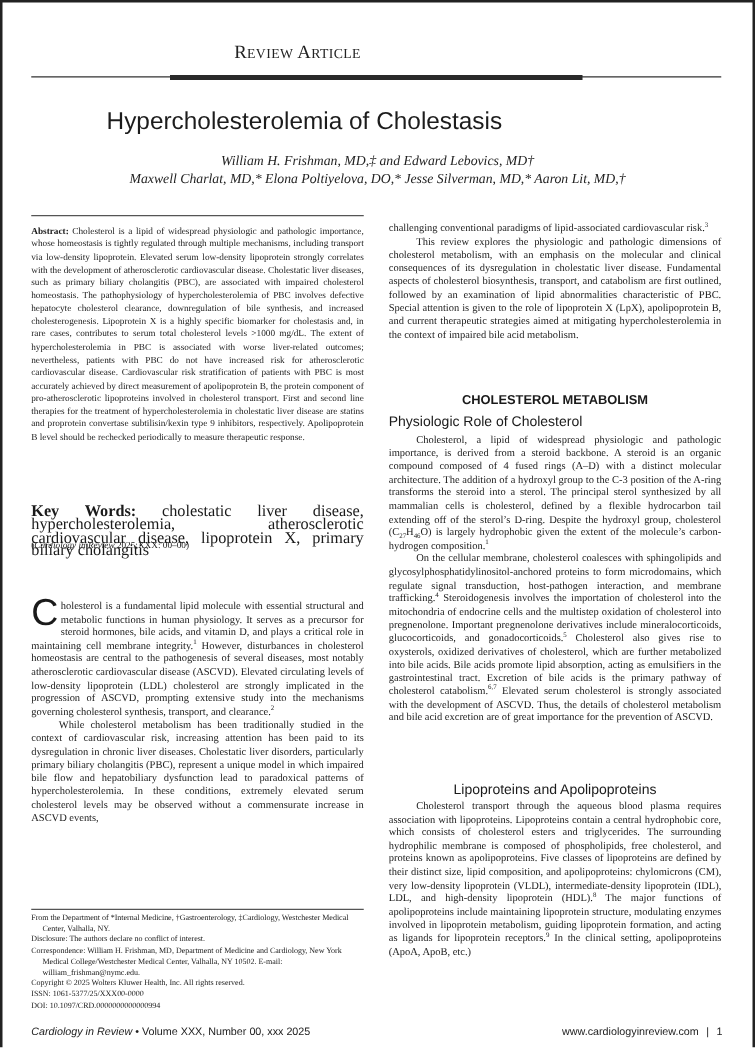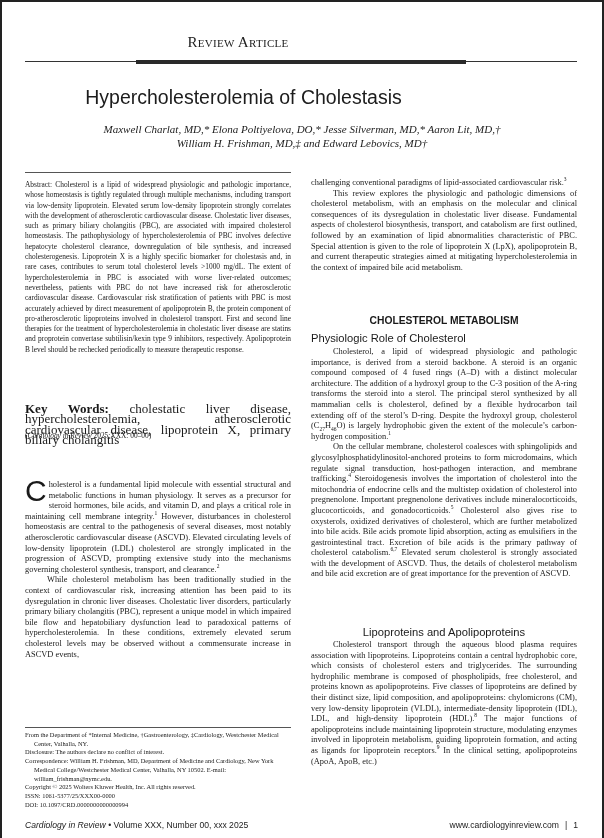--- a/index.html
+++ b/index.html
@@ -13,21 +13,21 @@
   .head-rule-thick { position:absolute; top:60px; left:136px; width:330px; height:4px; background:#2a2a2a; }
   .title { position:absolute; top:86px; left:0; width:487px; text-align:center;
          font-family:"Liberation Sans", sans-serif; font-size:19.5px; color:#1c1c1c; }
   .authors { position:absolute; top:122px; left:0; width:604px; text-align:center;
          font-style:italic; font-size:11px; line-height:14px; color:#222; }
   .short-rule { position:absolute; top:172px; left:25px; width:266px; height:1px; background:#555; }
   .col { position:absolute; font-size:8.3px; line-height:10.6px; text-align:justify; }
   .left { left:25px; width:266px; }
   .right { left:311px; width:266px; }
   .abstract { top:180px; font-size:7.4px; line-height:10.3px; }
-  .abstract b { font-weight:normal; }
+  .abstract b { font-weight:bold; }
   .keywords { top:404px; font-size:13px; line-height:10.3px; }
   .citation { top:431px; font-size:7.4px; }
   .body1 { top:480px; font-size:8.4px; line-height:10.6px; }
   .dropcap { float:left; font-size:30px; line-height:22px; margin:0 2px 0 0; color:#1a1a1a; font-family:"Liberation Sans", sans-serif; }
   p { margin:0; }
   .indent { text-indent:22px; }
   sup { font-size:5.5px; vertical-align:super; line-height:0; }
   sub { font-size:5.5px; vertical-align:sub; line-height:0; }
   .foot-rule { position:absolute; top:727px; left:25px; width:266px; height:1px; background:#555; }
   .footnotes { top:731px; font-size:6.4px; line-height:8.7px; text-align:left; }
@@ -50,22 +50,22 @@
 <body>
 
 <div class="page-frame"></div>
 
 <div class="running-head">Review Article</div>
 <div class="head-rule-thin"></div>
 <div class="head-rule-thick"></div>
 
 <div class="title">Hypercholesterolemia of Cholestasis</div>
 <div class="authors">
+  <div>William H. Frishman, MD,‡ and Edward Lebovics, MD†</div>
   <div>Maxwell Charlat, MD,* Elona Poltiyelova, DO,* Jesse Silverman, MD,* Aaron Lit, MD,†</div>
-  <div>William H. Frishman, MD,‡ and Edward Lebovics, MD†</div>
 </div>
 
 <div class="short-rule"></div>
 
 <div class="col left abstract">
   <b>Abstract:</b>
   <span>Cholesterol is a lipid of widespread physiologic and pathologic importance, whose homeostasis is tightly regulated through multiple mechanisms, including transport via low-density lipoprotein. Elevated serum low-density lipoprotein strongly correlates with the development of atherosclerotic cardiovascular disease. Cholestatic liver diseases, such as primary biliary cholangitis (PBC), are associated with impaired cholesterol homeostasis. The pathophysiology of hypercholesterolemia of PBC involves defective hepatocyte cholesterol clearance, downregulation of bile synthesis, and increased cholesterogenesis. Lipoprotein X is a highly specific biomarker for cholestasis and, in rare cases, contributes to serum total cholesterol levels &gt;1000 mg/dL. The extent of hypercholesterolemia in PBC is associated with worse liver-related outcomes; nevertheless, patients with PBC do not have increased risk for atherosclerotic cardiovascular disease. Cardiovascular risk stratification of patients with PBC is most accurately achieved by direct measurement of apolipoprotein B, the protein component of pro-atherosclerotic lipoproteins involved in cholesterol transport. First and second line therapies for the treatment of hypercholesterolemia in cholestatic liver disease are statins and proprotein convertase subtilisin/kexin type 9 inhibitors, respectively. Apolipoprotein B level should be rechecked periodically to measure therapeutic response.</span>
 </div>
 
 <div class="col left keywords">

